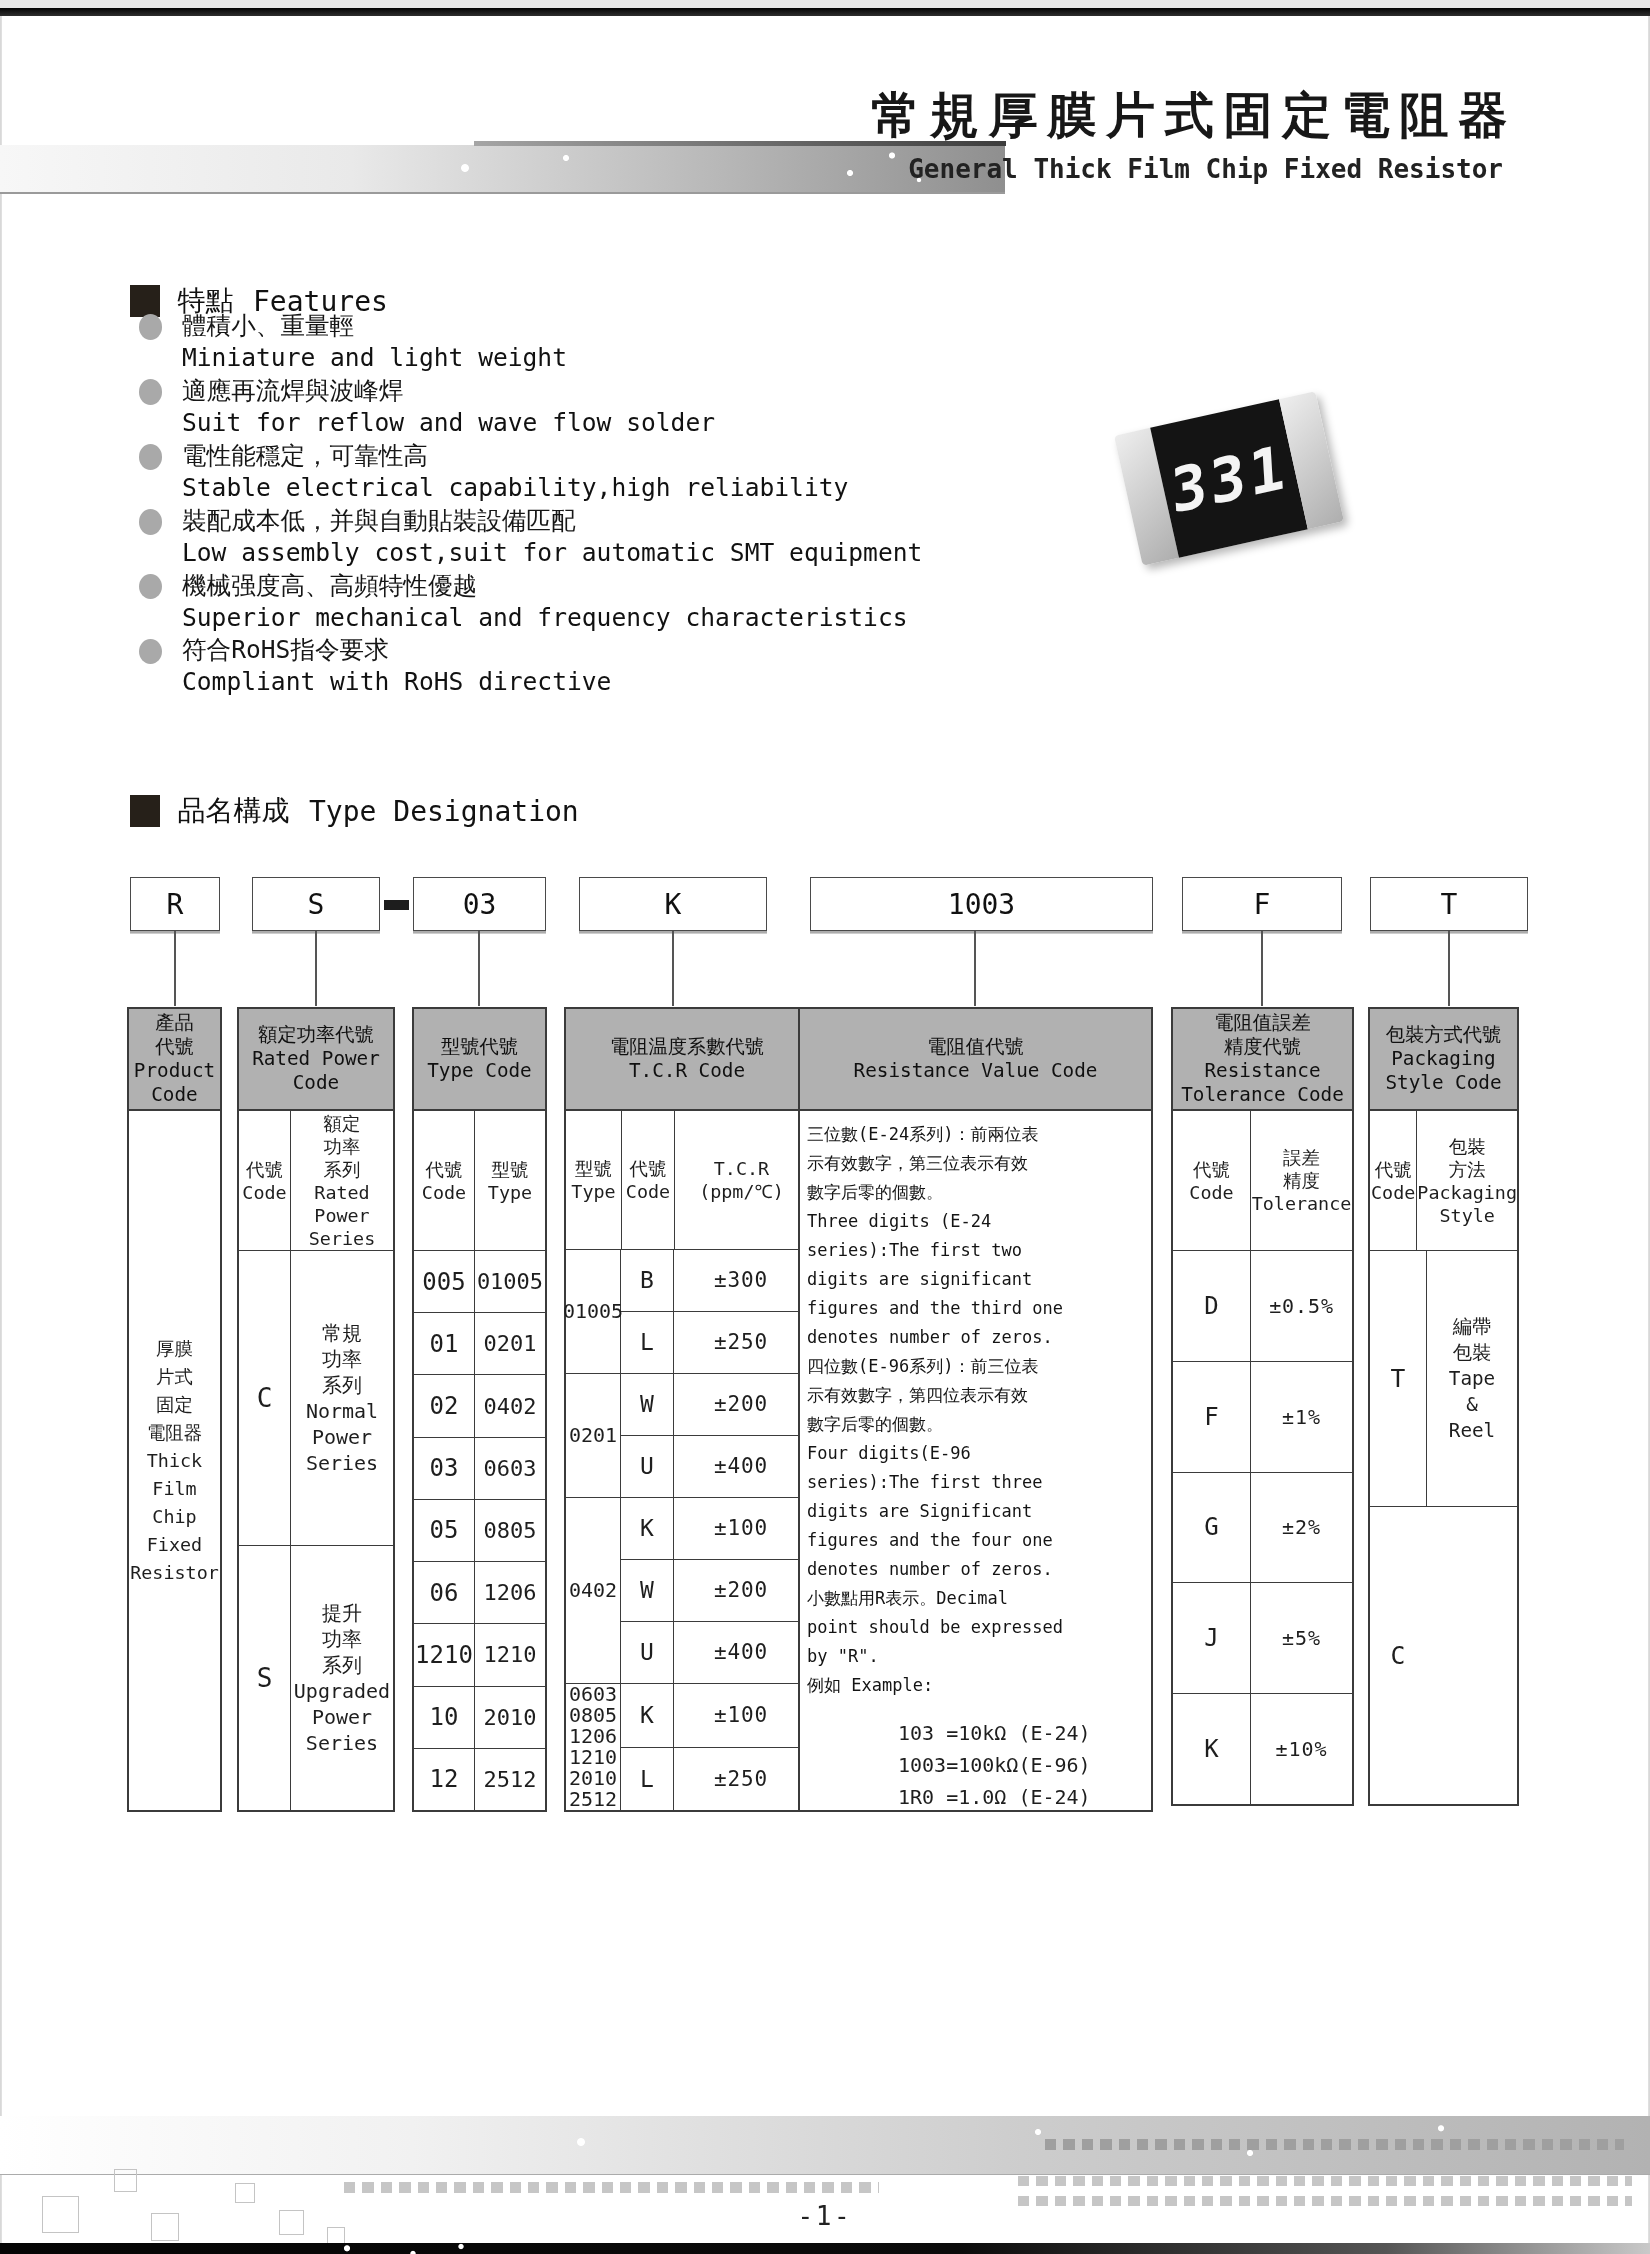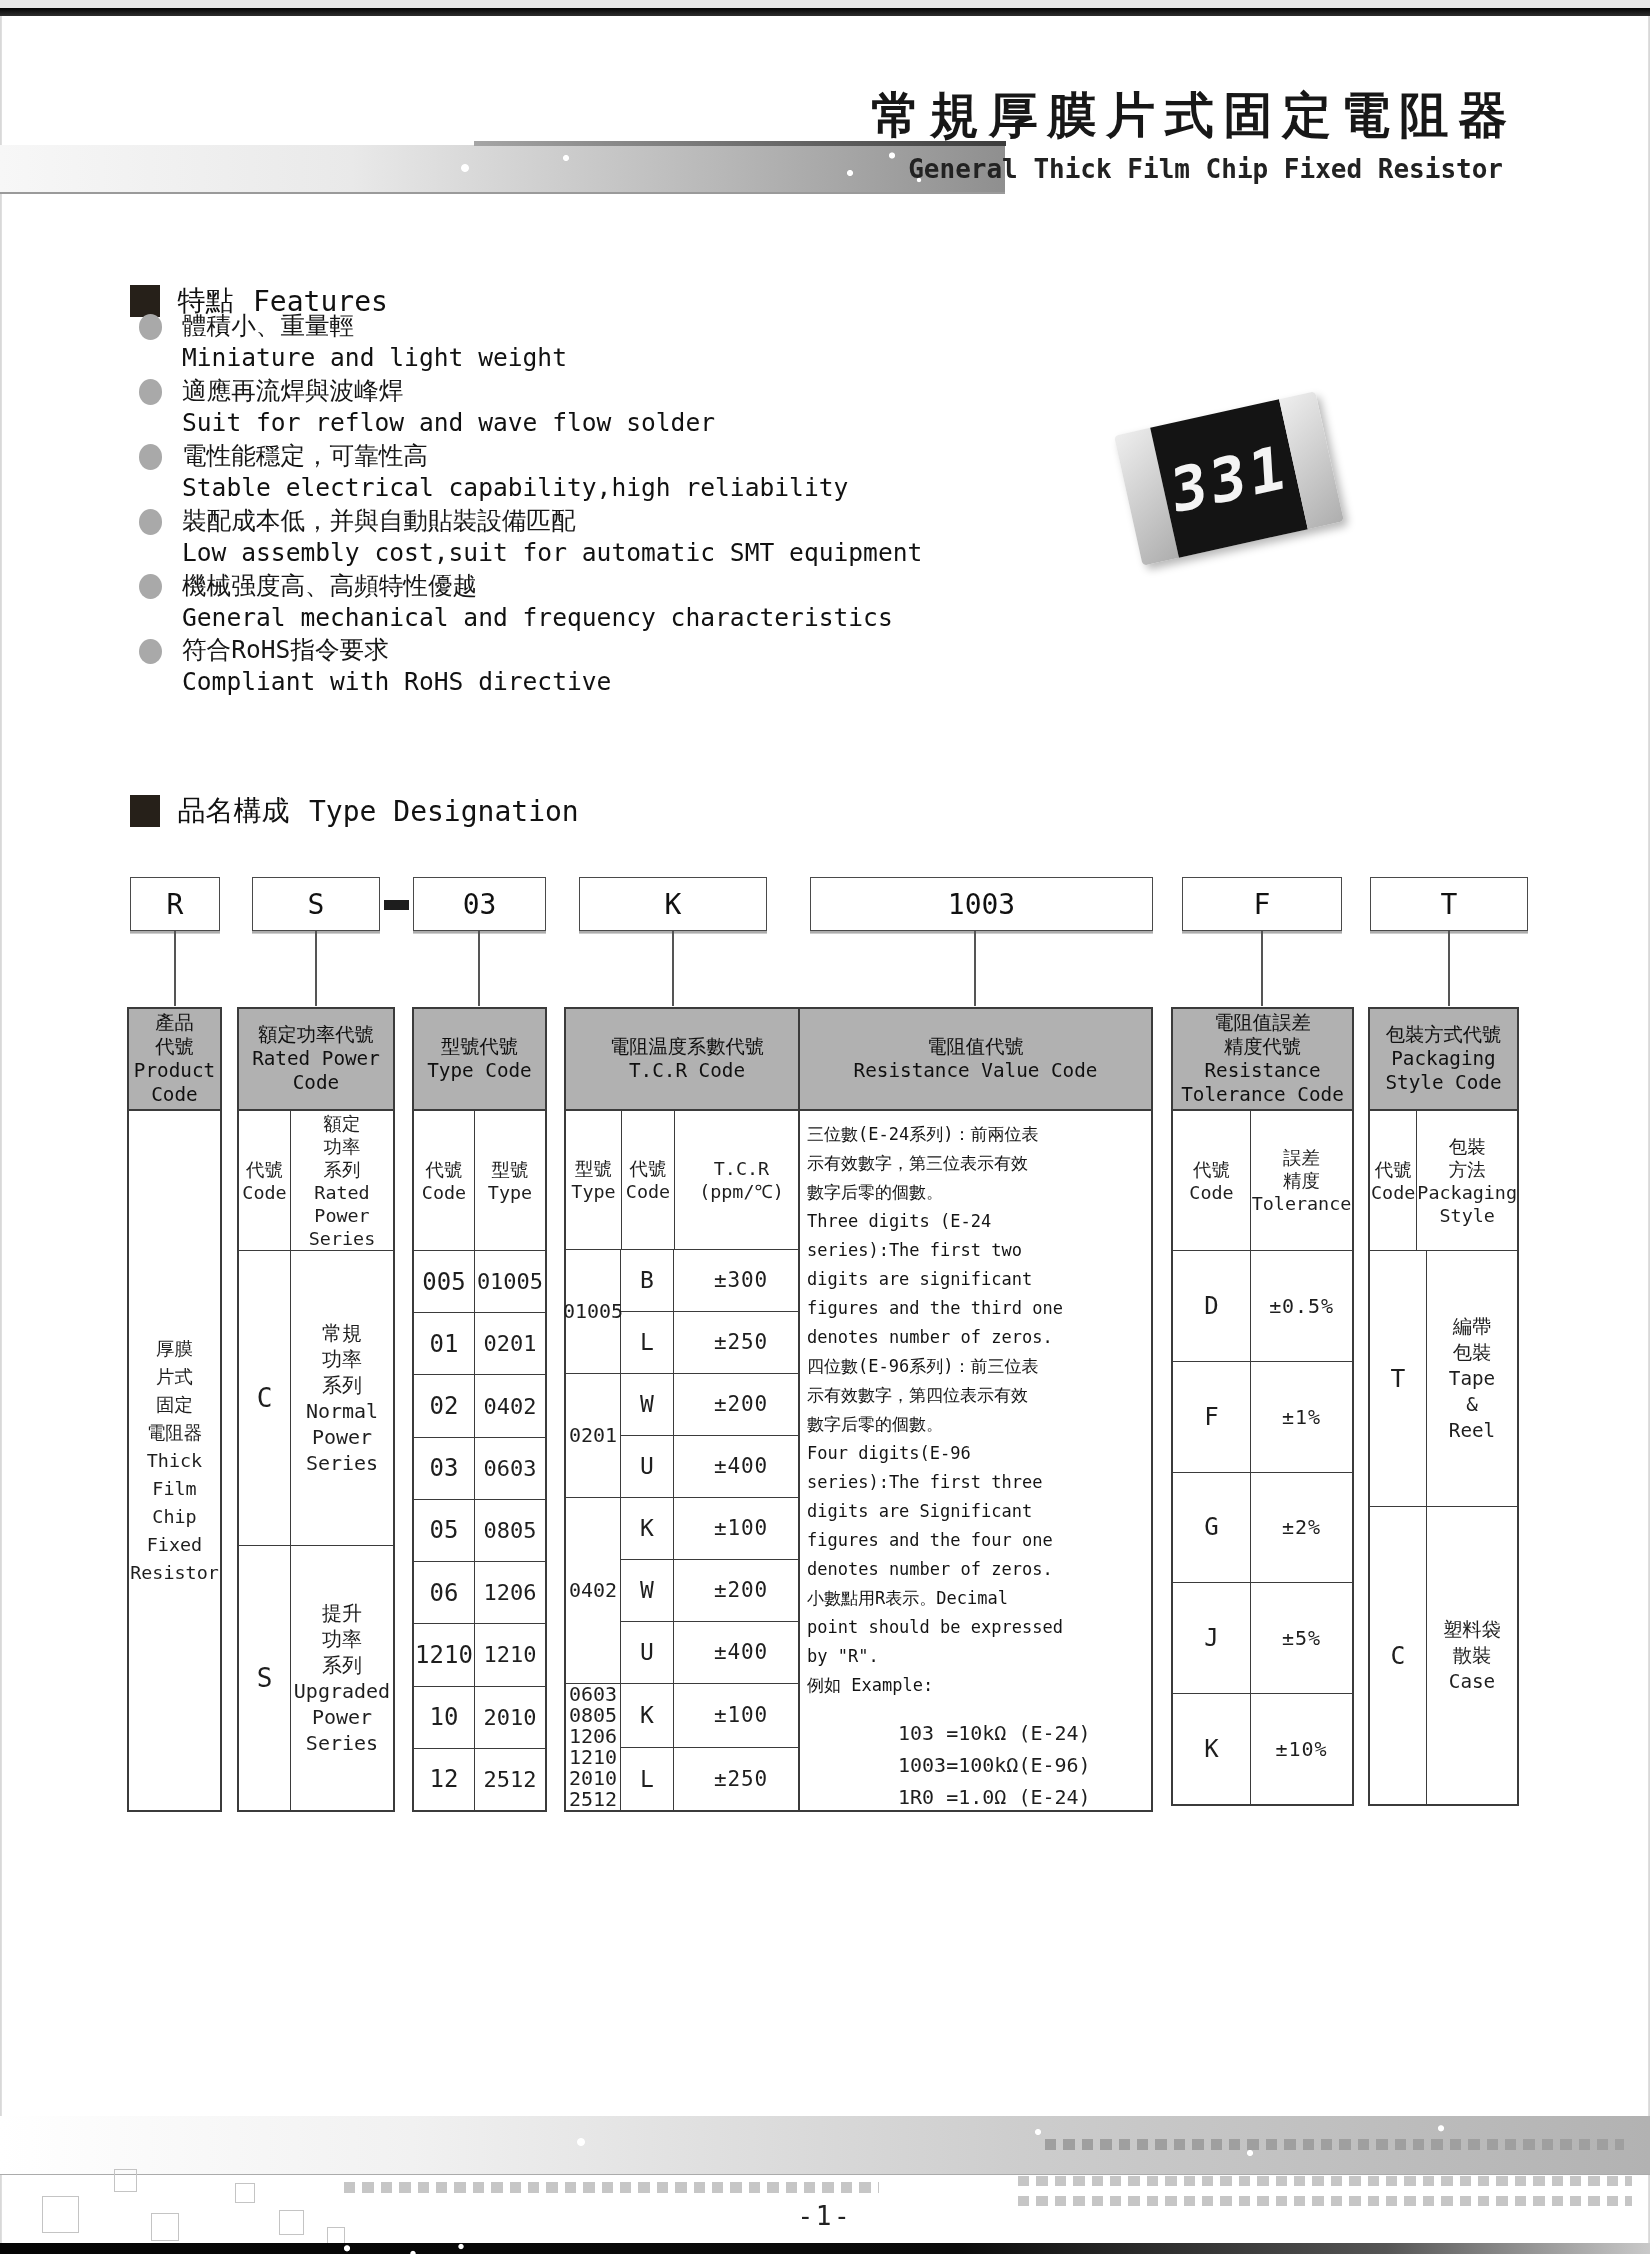--- a/index.html
+++ b/index.html
@@ -146,21 +146,21 @@
       <div class="f-en">Stable electrical capability,high reliability</div>
     </div>
     <div class="feature-item">
       <span class="dot"></span>
       <div class="f-cn">裝配成本低，并與自動貼裝設備匹配</div>
       <div class="f-en">Low assembly cost,suit for automatic SMT equipment</div>
     </div>
     <div class="feature-item">
       <span class="dot"></span>
       <div class="f-cn">機械强度高、高頻特性優越</div>
-      <div class="f-en">General mechanical and frequency characteristics</div>
+      <div class="f-en">Superior mechanical and frequency characteristics</div>
     </div>
     <div class="feature-item">
       <span class="dot"></span>
       <div class="f-cn">符合RoHS指令要求</div>
       <div class="f-en">Compliant with RoHS directive</div>
     </div>
   </div>
 
   <div class="resistor">
     <div class="cap cap-l"></div>
@@ -456,23 +456,20 @@
       <div class="p-row hline" style="height:256px">
         <div class="cellc pk-code">T</div>
         <div class="cellc pk-style pre vdiv">編帶
 包裝
 Tape
 &amp;
 Reel</div>
       </div>
       <div class="p-row hline" style="flex:1">
         <div class="cellc pk-code">C</div>
-        <div class="cellc pk-style pre vdiv">塑料袋
-散裝
-Case</div>
       </div>
     </div>
   </div>
 
   <div class="footer-band"></div>
   <div class="sqrow" style="left:344px;top:2174px;width:535px;height:11.4px"></div>
   <div class="sqrow" style="left:1045px;top:2131px;width:579px;height:10.5px;background-image:repeating-linear-gradient(90deg,#9f9f9f 0 11.4px,transparent 11.4px 18.4px)"></div>
   <div class="sqrow" style="left:1018px;top:2168px;width:614px;height:9.7px"></div>
   <div class="sqrow" style="left:1018px;top:2188px;width:614px;height:9.7px"></div>
   <div class="sqout" style="left:42px;top:2188px;width:35px;height:35px"></div>

